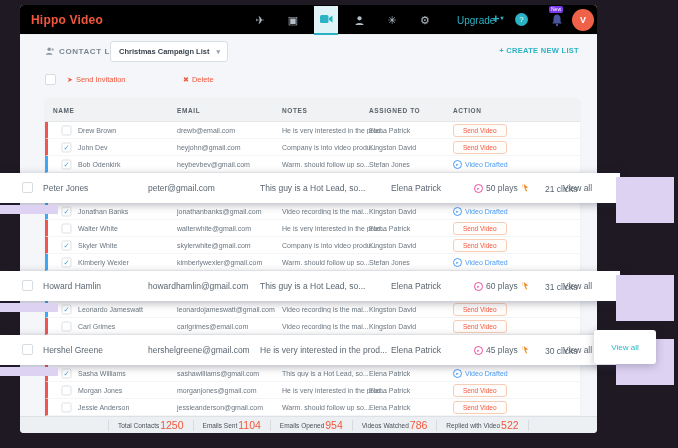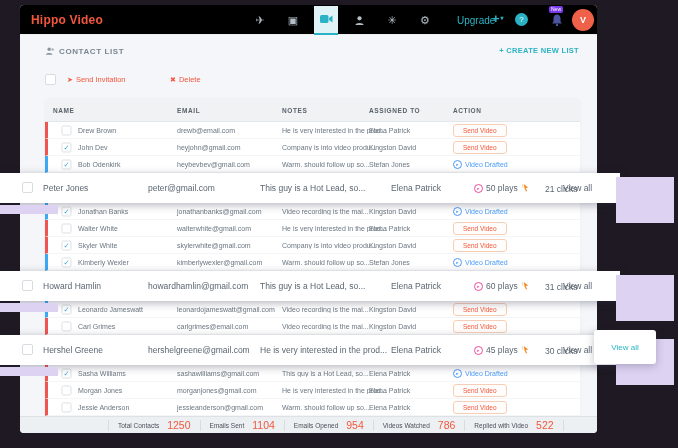--- a/index.html
+++ b/index.html
@@ -61,21 +61,21 @@
   .o-clicks{left:521px;display:flex;align-items:center;gap:15px;color:#5a6570}
   .o-viewall{left:563px;color:#29b6c5;font-size:8px}
   .ov-side{position:absolute;left:616px;top:4px;width:58px;height:46px;background:#ded2f2}
   .ov-understrip{position:absolute;left:-4px;top:32px;width:62px;height:9px;background:#ded2f2}
   .ov-tooltip{position:absolute;left:594px;top:-5px;width:62px;height:34px;background:#fff;border-radius:3px;box-shadow:0 2px 8px rgba(50,50,80,.3);color:#29b6c5;font-size:8px;display:flex;align-items:center;justify-content:center;z-index:5}
   
   .footer{position:absolute;left:0;bottom:0;width:577px;height:17px;background:#edf0f3;border-top:1px solid #dde1e5;border-radius:0 0 4px 4px;display:flex;align-items:center;padding-left:88px}
   .stat{display:flex;align-items:center;padding:0 9px;border-left:1px solid #d8dce0;height:11px}
   .stat:last-child{border-right:1px solid #d8dce0}
   .stat .sl{font-size:6.5px;color:#4a5059}
-  .stat .sv{font-size:10.5px;color:#f2573d;margin-left:8px;line-height:1}
+  .stat .sv{font-size:10.5px;color:#f2573d;margin-left:1px;line-height:1}
 </style>
 </head>
 <body>
 
 <div class="app">
 
   <div class="topbar">
     <div class="logo">Hippo Video</div>
     <div class="nav">
       <div class="navicon">✈</div>
@@ -110,30 +110,34 @@
 
   <div class="listbar">
     <div class="clabel">
       <svg width="10" height="10" viewBox="0 0 12 12">
           <circle cx="5" cy="3.8" r="2.1" fill="#8a959e"></circle>
           <path d="M1 10.5 C1 7.8 9 7.8 9 10.5 Z" fill="#8a959e"></path>
           <circle cx="9.2" cy="4.2" r="1.5" fill="#aab3bb"></circle>
         </svg>
       <span>CONTACT LIST</span>
     </div>
+    <div class="dropdown">
+      <span>Christmas Campaign List</span>
+      <span class="caret">▾</span>
+    </div>
     <div class="createnew">+ CREATE NEW LIST</div>
   </div>
 
   <div class="actionsbar">
     <span class="cb ab-cb"></span>
     <div class="actlink" style="left:47px">
       <span class="ic">➤</span>
       <span>Send Invitation</span>
     </div>
-    <div class="actlink" style="left:150px">
+    <div class="actlink" style="left:163px">
       <span class="ic">✖</span>
       <span>Delete</span>
     </div>
   </div>
 
   <div class="tablewrap">
     <div class="thead">
       <span class="h-name">NAME</span>
       <span class="h-email">EMAIL</span>
       <span class="h-notes">NOTES</span>

